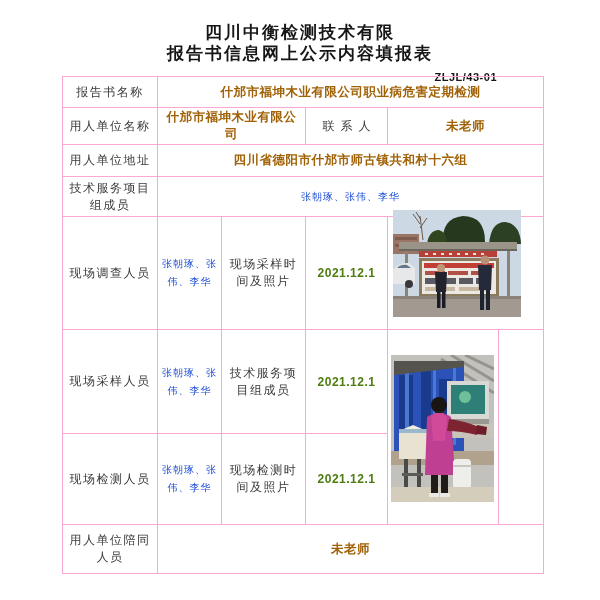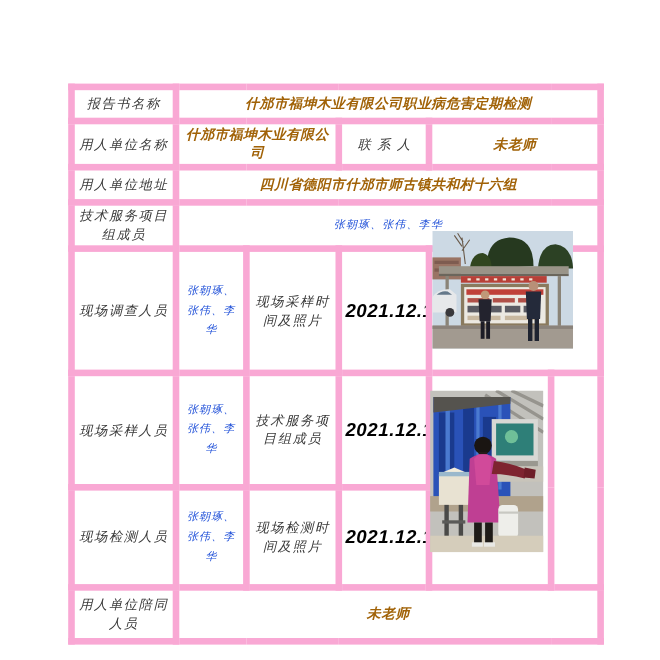--- a/index.html
+++ b/index.html
@@ -13,48 +13,54 @@
   .doc-code{
     position:absolute;right:103px;top:24px;font-weight:bold;font-size:11px;
     letter-spacing:0.5px;color:#161616;
   }
   
   table.form{
     position:absolute;left:62px;top:76px;width:481px;height:491px;
     border-collapse:collapse;table-layout:fixed;
   }
   table.form td{
-    border:6px solid #f9a8d4;padding:1px 3px;text-align:center;vertical-align:middle;
+    border:1px solid #f9a8d4;padding:1px 3px;text-align:center;vertical-align:middle;
     overflow:hidden;
-    font-style:italic;
   }
   .lbl{
     font-family:"Liberation Serif",serif;font-size:12px;letter-spacing:1.5px;
     color:#3a3a3a;line-height:17px;
   }
   .val-bold{font-weight:bold;font-size:12.5px;letter-spacing:0.5px;color:#a16207;}
   .val-serif{
     font-family:"Liberation Serif",serif;font-size:10px;letter-spacing:1px;
     color:#1d4ed8;line-height:18px;
   }
   .contact-lbl{
     font-family:"Liberation Serif",serif;font-size:12px;letter-spacing:6px;
     color:#3a3a3a;text-indent:6px;
   }
-  .date-val{font-weight:bold;font-size:17px;letter-spacing:0.5px;color:#000000;}
+  .date-val{font-weight:bold;font-size:12px;letter-spacing:0.5px;color:#4d7c0f;}
   
   .photo{position:absolute;display:block;}
   #photo-survey{left:393px;top:210px;width:128px;height:107px;}
   #photo-work{left:391px;top:355px;width:103px;height:147px;}
 </style>
 </head>
 <body>
 
 <div id="page">
 
+  <div class="title-wrap">
+    <div class="title-line">四川中衡检测技术有限</div>
+    <div class="title-line" style="position:relative;">
+      <span>报告书信息网上公示内容填报表</span>
+      <span class="doc-code">ZLJL/43-01</span>
+    </div>
+  </div>
 
   <table class="form">
     <colgroup>
       <col style="width:95px">
         <col style="width:64px">
         <col style="width:84px">
       <col style="width:82px">
         <col style="width:111px">
         <col style="width:45px">
     </colgroup>

